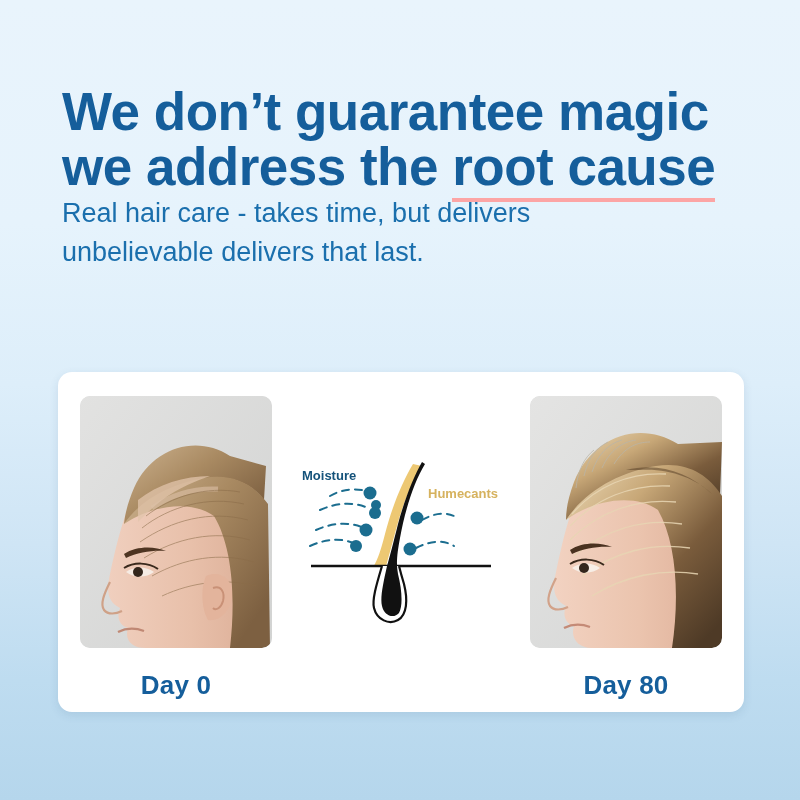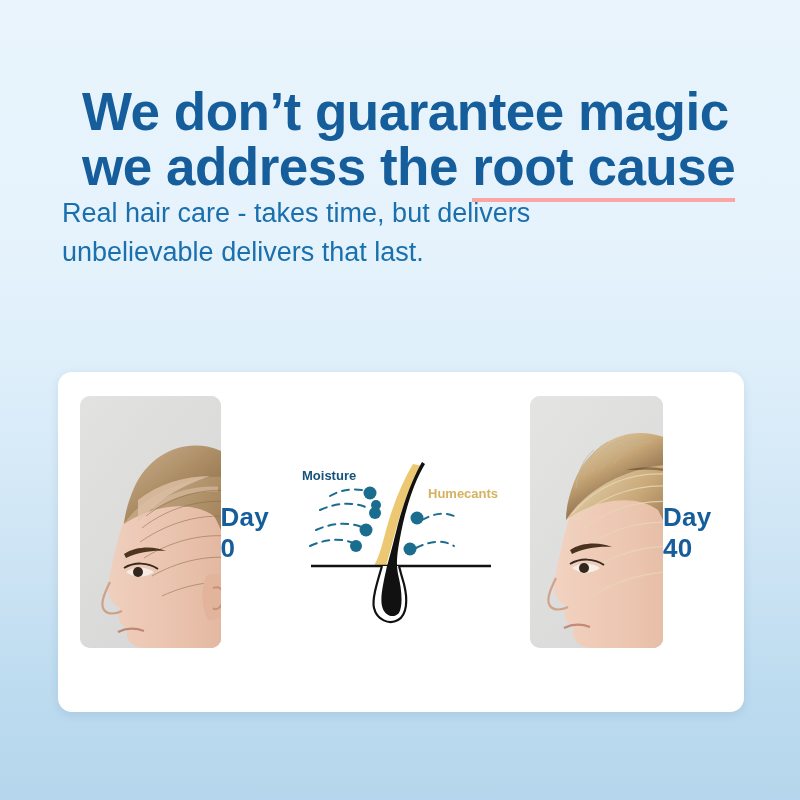--- a/index.html
+++ b/index.html
@@ -20,21 +20,20 @@
 
   
   .headline-wrap { padding:84px 52px 0 62px; }
   .headline {
     color:#155e9b;
     font-weight:bold;
     font-size:53px;
     line-height:1.04;
     letter-spacing:-0.5px;
     white-space:nowrap;
-    margin-left:20px;
   }
   .headline .line2 { display:block; }
   .underlined {
     border-bottom:4px solid #fca5a5;
     padding-bottom:2px;
     text-align:center;
   }
 
   
   .subhead {
@@ -56,21 +55,21 @@
     box-shadow:0 3px 10px rgba(40,80,120,0.12);
     display:flex;
     align-items:flex-start;
     justify-content:space-between;
     padding:24px 22px 0 22px;
   }
 
   .panel {
     width:192px;
     display:flex;
-    flex-direction:row;
+    flex-direction:column;
     align-items:center;
   }
   .photo {
     width:192px; height:252px;
     border-radius:10px;
     overflow:hidden;
     position:relative;
     background:#dcdcdc;
   }
   .photo svg { display:block; width:192px; height:252px; }
@@ -292,16 +291,16 @@
           <path d="M42 172 C50 166 62 166 70 172 C62 178 50 178 42 172 Z" fill="#f7eee6"></path>
           <ellipse cx="54" cy="172" rx="5" ry="5" fill="#33261c"></ellipse>
           <path d="M40 168 C50 162 64 162 74 169" stroke="#3a2a1d" stroke-width="2" fill="none"></path>
 
           <path d="M26 182 C20 194 16 204 20 210 C24 215 32 214 38 211" fill="none" stroke="#d2a289" stroke-width="2.2"></path>
 
           <path d="M34 232 C42 228 52 228 60 231" stroke="#c48a76" stroke-width="2.4" fill="none"></path>
         </g>
       </svg>
     </div>
-    <div class="daylabel">Day 40</div>
+    <div class="daylabel">Day 80</div>
   </div>
 
 </div>
 
 </body></html>

